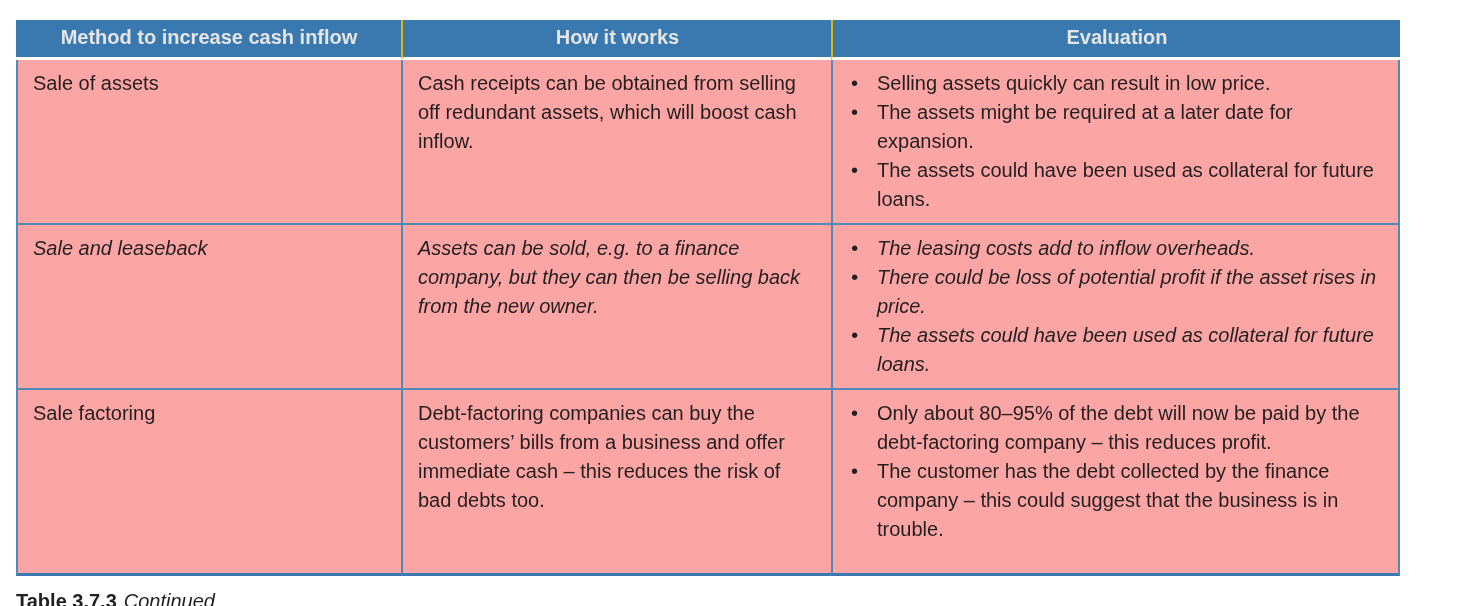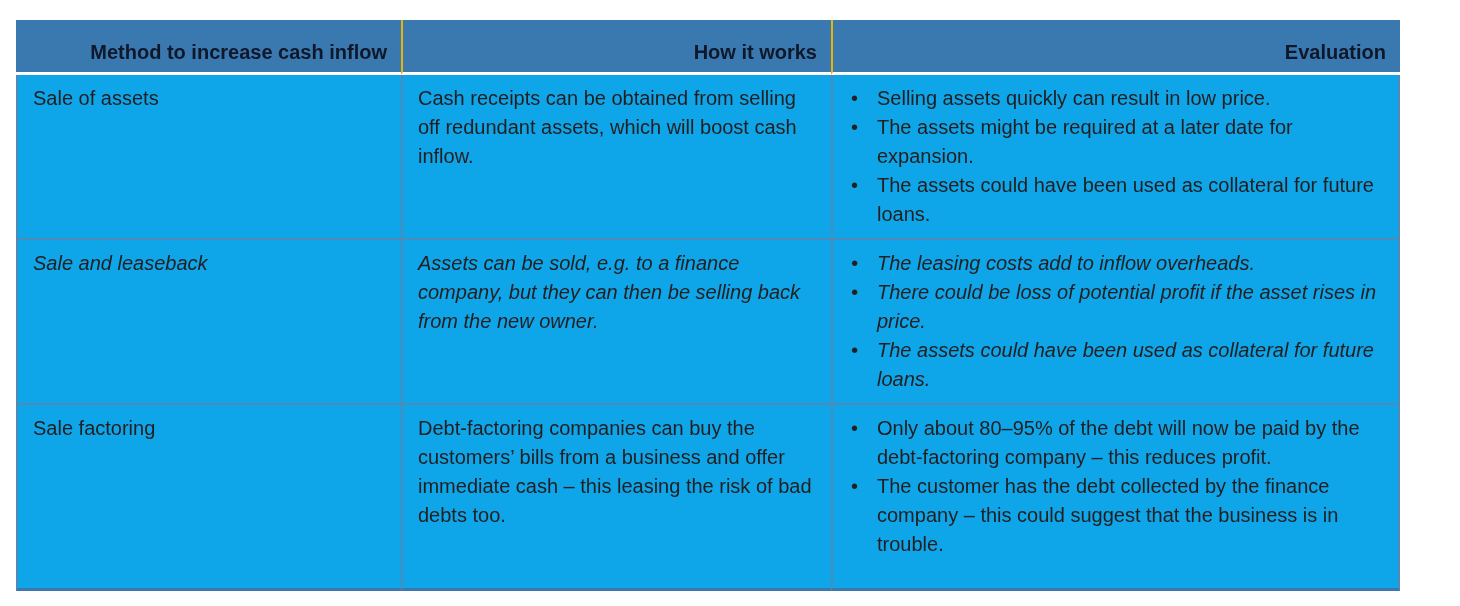--- a/index.html
+++ b/index.html
@@ -13,34 +13,34 @@
   .page { padding: 20px 0 0 16px; }
 
   table.cash-table {
     border-collapse: separate;
     border-spacing: 0;
     table-layout: fixed;
     width: 1384px;
   }
   thead th {
     background: #3a79af;
-    color: #0f172a;
+    color: #e5e5e5;
     font-weight: bold;
     font-size: 20px;
     line-height: 24px;
-    text-align: right;
-    padding: 20px 14px 8px 15px;
+    text-align: center;
+    padding: 4px 14px 8px 15px;
     border-bottom: 3px solid #ffffff;
     height: 40px;
     vertical-align: middle;
   }
   thead th + th { border-left: 2px solid #eab308; }
 
   tbody td {
-    background: #0ea5e9;
+    background: #fca5a5;
     font-size: 20px;
     line-height: 29px;
     vertical-align: top;
     padding: 9px 12px 9px 15px;
     border-left: 2px solid #4f8ab8;
     border-top: 2px solid #4f8ab8;
   }
   tbody td:last-child { border-right: 2px solid #4f8ab8; margin-left: 7px; }
   tbody tr:first-child td { border-top: none; }
   tbody tr:last-child td { border-bottom: 3px solid #3a79af; }
@@ -104,21 +104,21 @@
           <td>
             <ul class="bullets">
               <li>The leasing costs add to inflow overheads.</li>
               <li>There could be loss of potential profit if the asset rises in price.</li>
               <li>The assets could have been used as collateral for future loans.</li>
             </ul>
           </td>
         </tr>
         <tr>
           <td>Sale factoring</td>
-          <td>Debt-factoring companies can buy the customers’ bills from a business and offer immediate cash – this leasing the risk of bad debts too.</td>
+          <td>Debt-factoring companies can buy the customers’ bills from a business and offer immediate cash – this reduces the risk of bad debts too.</td>
           <td>
             <ul class="bullets">
               <li>Only about 80–95% of the debt will now be paid by the debt-factoring company – this reduces profit.</li>
               <li>The customer has the debt collected by the finance company – this could suggest that the business is in trouble.</li>
             </ul>
           </td>
         </tr>
       </tbody>
   </table>
 

